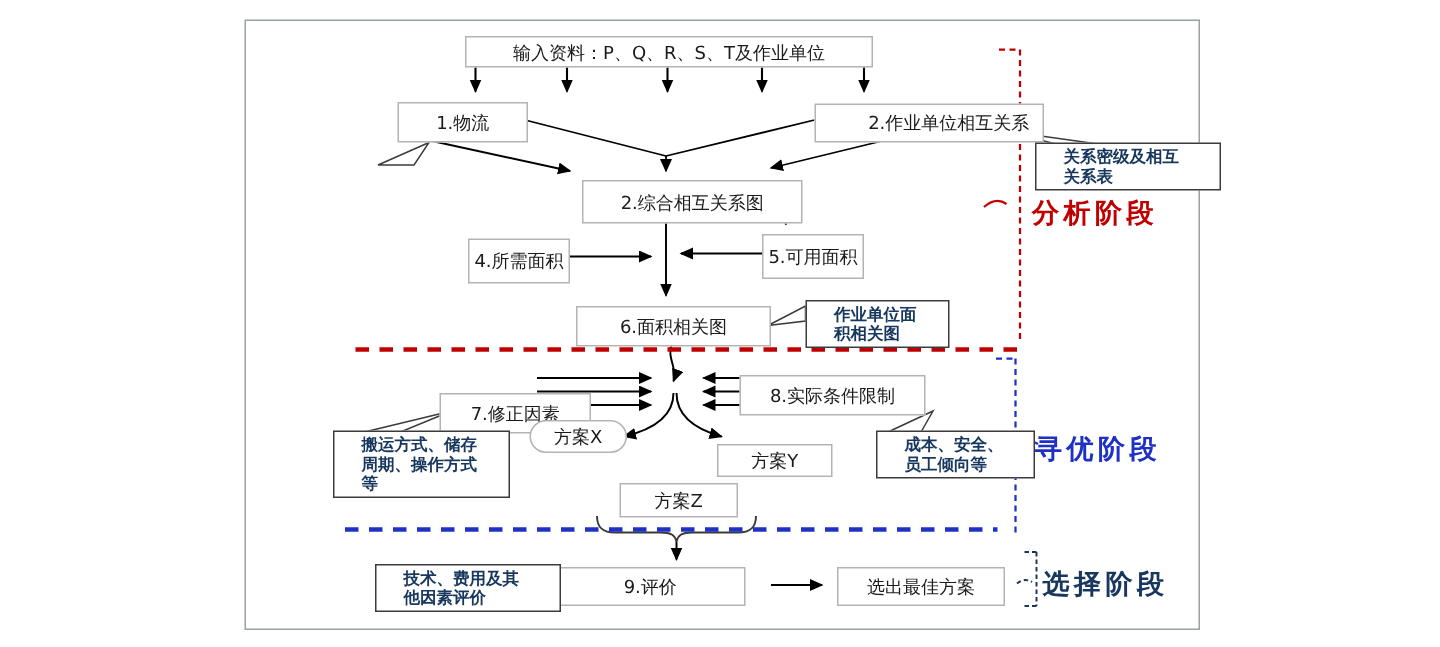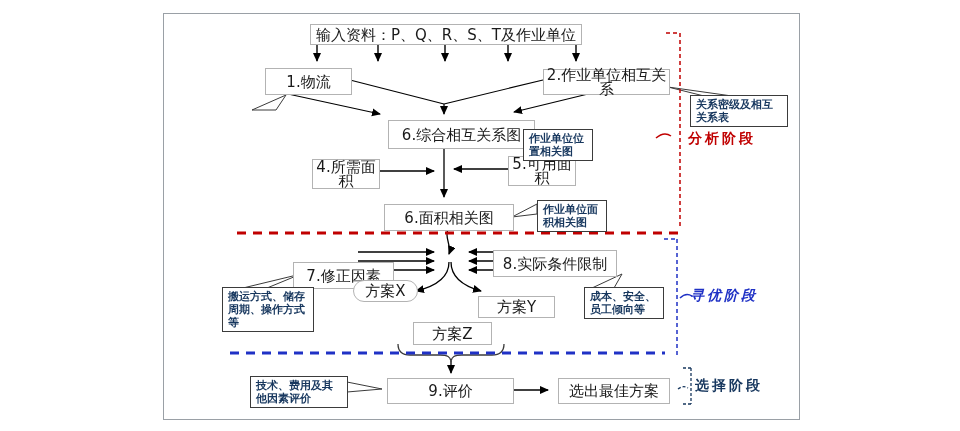--- a/index.html
+++ b/index.html
@@ -1,24 +1,24 @@
 <!DOCTYPE html>
 <html><head>
 <meta charset="utf-8">
 <style>
   html,body{margin:0;padding:0;background:#fff;}
   #stage{position:relative;width:960px;height:431px;background:#fff;overflow:hidden;
          font-family:"DejaVu Sans","Liberation Sans",sans-serif;}
   .frame{position:absolute;left:163px;top:13px;width:635px;height:405px;border:1px solid #9aa0a6;}
   svg.layer{position:absolute;left:0;top:0;z-index:1;}
   .fbox{position:absolute;display:flex;align-items:center;justify-content:center;text-align:center;
-        background:#fff;border:1px solid #b3b3b3;color:#1a1a1a;font-size:15px;line-height:14px;z-index:2;}
+        background:#fff;border:1px solid #b3b3b3;color:#1a1a1a;font-size:12px;line-height:14px;z-index:2;}
   .callout{position:absolute;background:#fff;border:1px solid #3b3b3b;color:#17375e;
-        font-weight:bold;font-size:11px;line-height:13px;padding:2px 5px;z-index:3;}
-  .stage-label{position:absolute;font-weight:bold;font-size:14px;letter-spacing:3px;z-index:2;white-space:nowrap;}
+        font-weight:bold;font-size:11px;line-height:13px;padding:2px 18px;z-index:3;}
+  .stage-label{position:absolute;font-weight:bold;font-size:18px;letter-spacing:3px;z-index:2;white-space:nowrap;}
   .stage-analysis{color:#c00000;}
   .stage-optimization{color:#1f31c5;}
   .stage-selection{color:#17375e;}
 </style>
 </head>
 <body>
 
 <div id="stage">
 
   <div class="frame"></div>
@@ -103,56 +103,55 @@
       <line x1="683" y1="368" x2="691" y2="368"></line>
       <line x1="683" y1="404" x2="691" y2="404"></line>
       <path d="M678,389 Q683,385 688,388"></path>
     </g>
   </svg>
 
   <div class="fbox" style="left:310px;top:24px;width:270px;height:19px;">输入资料：P、Q、R、S、T及作业单位</div>
 
   <div class="fbox" style="left:265px;top:68px;width:85px;height:25px;">1.物流</div>
 
-  <div class="fbox" style="left:543px;top:69px;width:125px;height:24px;">2.作业单位相互关系</div>
+  <div class="fbox" style="left:543px;top:69px;width:125px;height:24px;padding-left:26px;">2.作业单位相互关系</div>
 
-  <div class="fbox" style="left:388px;top:120px;width:145px;height:27px;">6.综合相互关系图</div>
+  <div class="fbox" style="left:388px;top:120px;width:145px;height:27px;">2.综合相互关系图</div>
 
   <div class="fbox" style="left:312px;top:159px;width:66px;height:28px;">4.所需面积</div>
 
   <div class="fbox" style="left:508px;top:156px;width:66px;height:28px;">5.可用面积</div>
 
   <div class="fbox" style="left:384px;top:204px;width:128px;height:25px;">6.面积相关图</div>
 
   <div class="fbox" style="left:293px;top:250px;width:99px;height:25px;margin-top:12px;">7.修正因素</div>
 
   <div class="fbox" style="left:493px;top:250px;width:122px;height:25px;">8.实际条件限制</div>
 
   <div class="fbox" style="left:353px;top:280px;width:63px;height:20px;border-radius:11px;">方案X</div>
 
   <div class="fbox" style="left:478px;top:296px;width:75px;height:20px;">方案Y</div>
 
   <div class="fbox" style="left:413px;top:322px;width:77px;height:21px;">方案Z</div>
 
-  <div class="fbox" style="left:387px;top:378px;width:125px;height:24px;">9.评价</div>
+  <div class="fbox" style="left:370px;top:378px;width:125px;height:24px;">9.评价</div>
 
   <div class="fbox" style="left:558px;top:378px;width:110px;height:24px;">选出最佳方案</div>
 
 
   <div class="callout" style="left:690px;top:95px;width:86px;">关系密级及相互关系表</div>
 
-  <div class="callout" style="left:523px;top:129px;width:58px;">作业单位位置相关图</div>
 
   <div class="callout" style="left:537px;top:200px;width:58px;">作业单位面积相关图</div>
 
   <div class="callout" style="left:222px;top:287px;width:80px;">搬运方式、储存周期、操作方式等</div>
 
   <div class="callout" style="left:584px;top:287px;width:68px;">成本、安全、员工倾向等</div>
 
   <div class="callout" style="left:250px;top:376px;width:86px;">技术、费用及其他因素评价</div>
 
   <div class="stage-label stage-analysis" style="left:688px;top:130px;">分析阶段</div>
 
-  <div class="stage-label stage-optimization" style="left:690px;top:287px;font-style:italic;">寻优阶段</div>
+  <div class="stage-label stage-optimization" style="left:690px;top:287px;">寻优阶段</div>
 
   <div class="stage-label stage-selection" style="left:695px;top:377px;">选择阶段</div>
 
 </div>
 
 </body></html>

